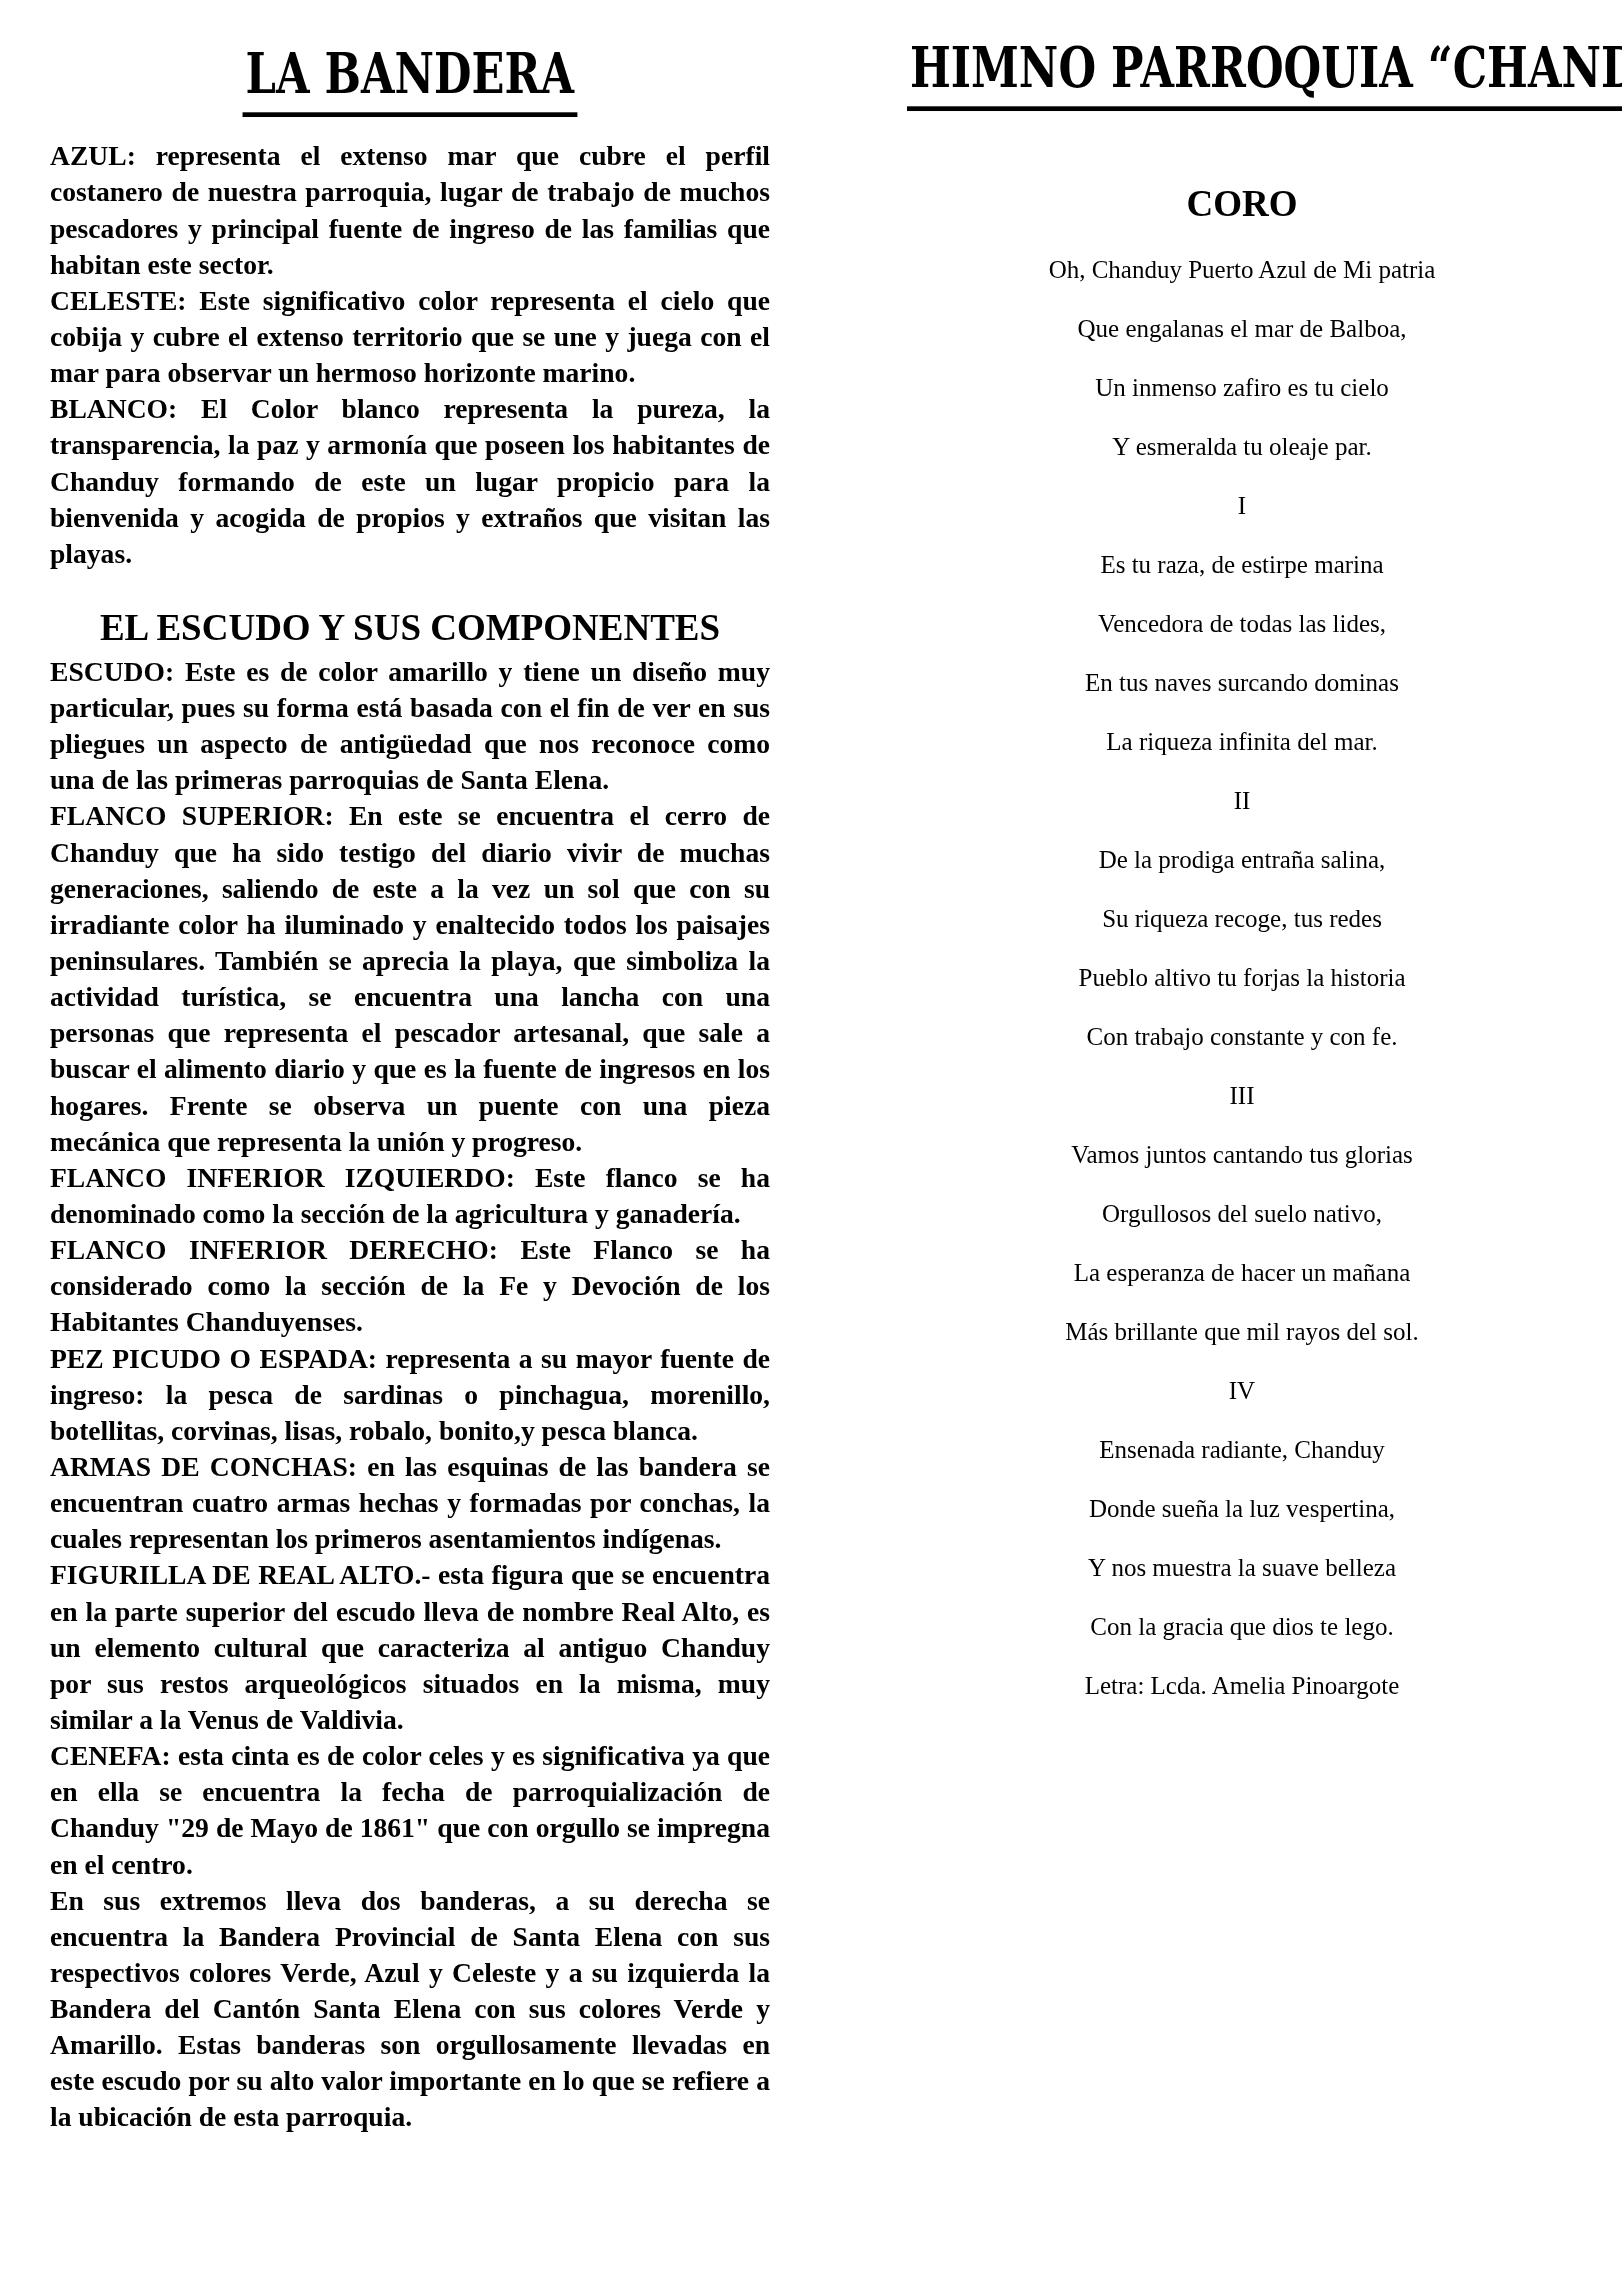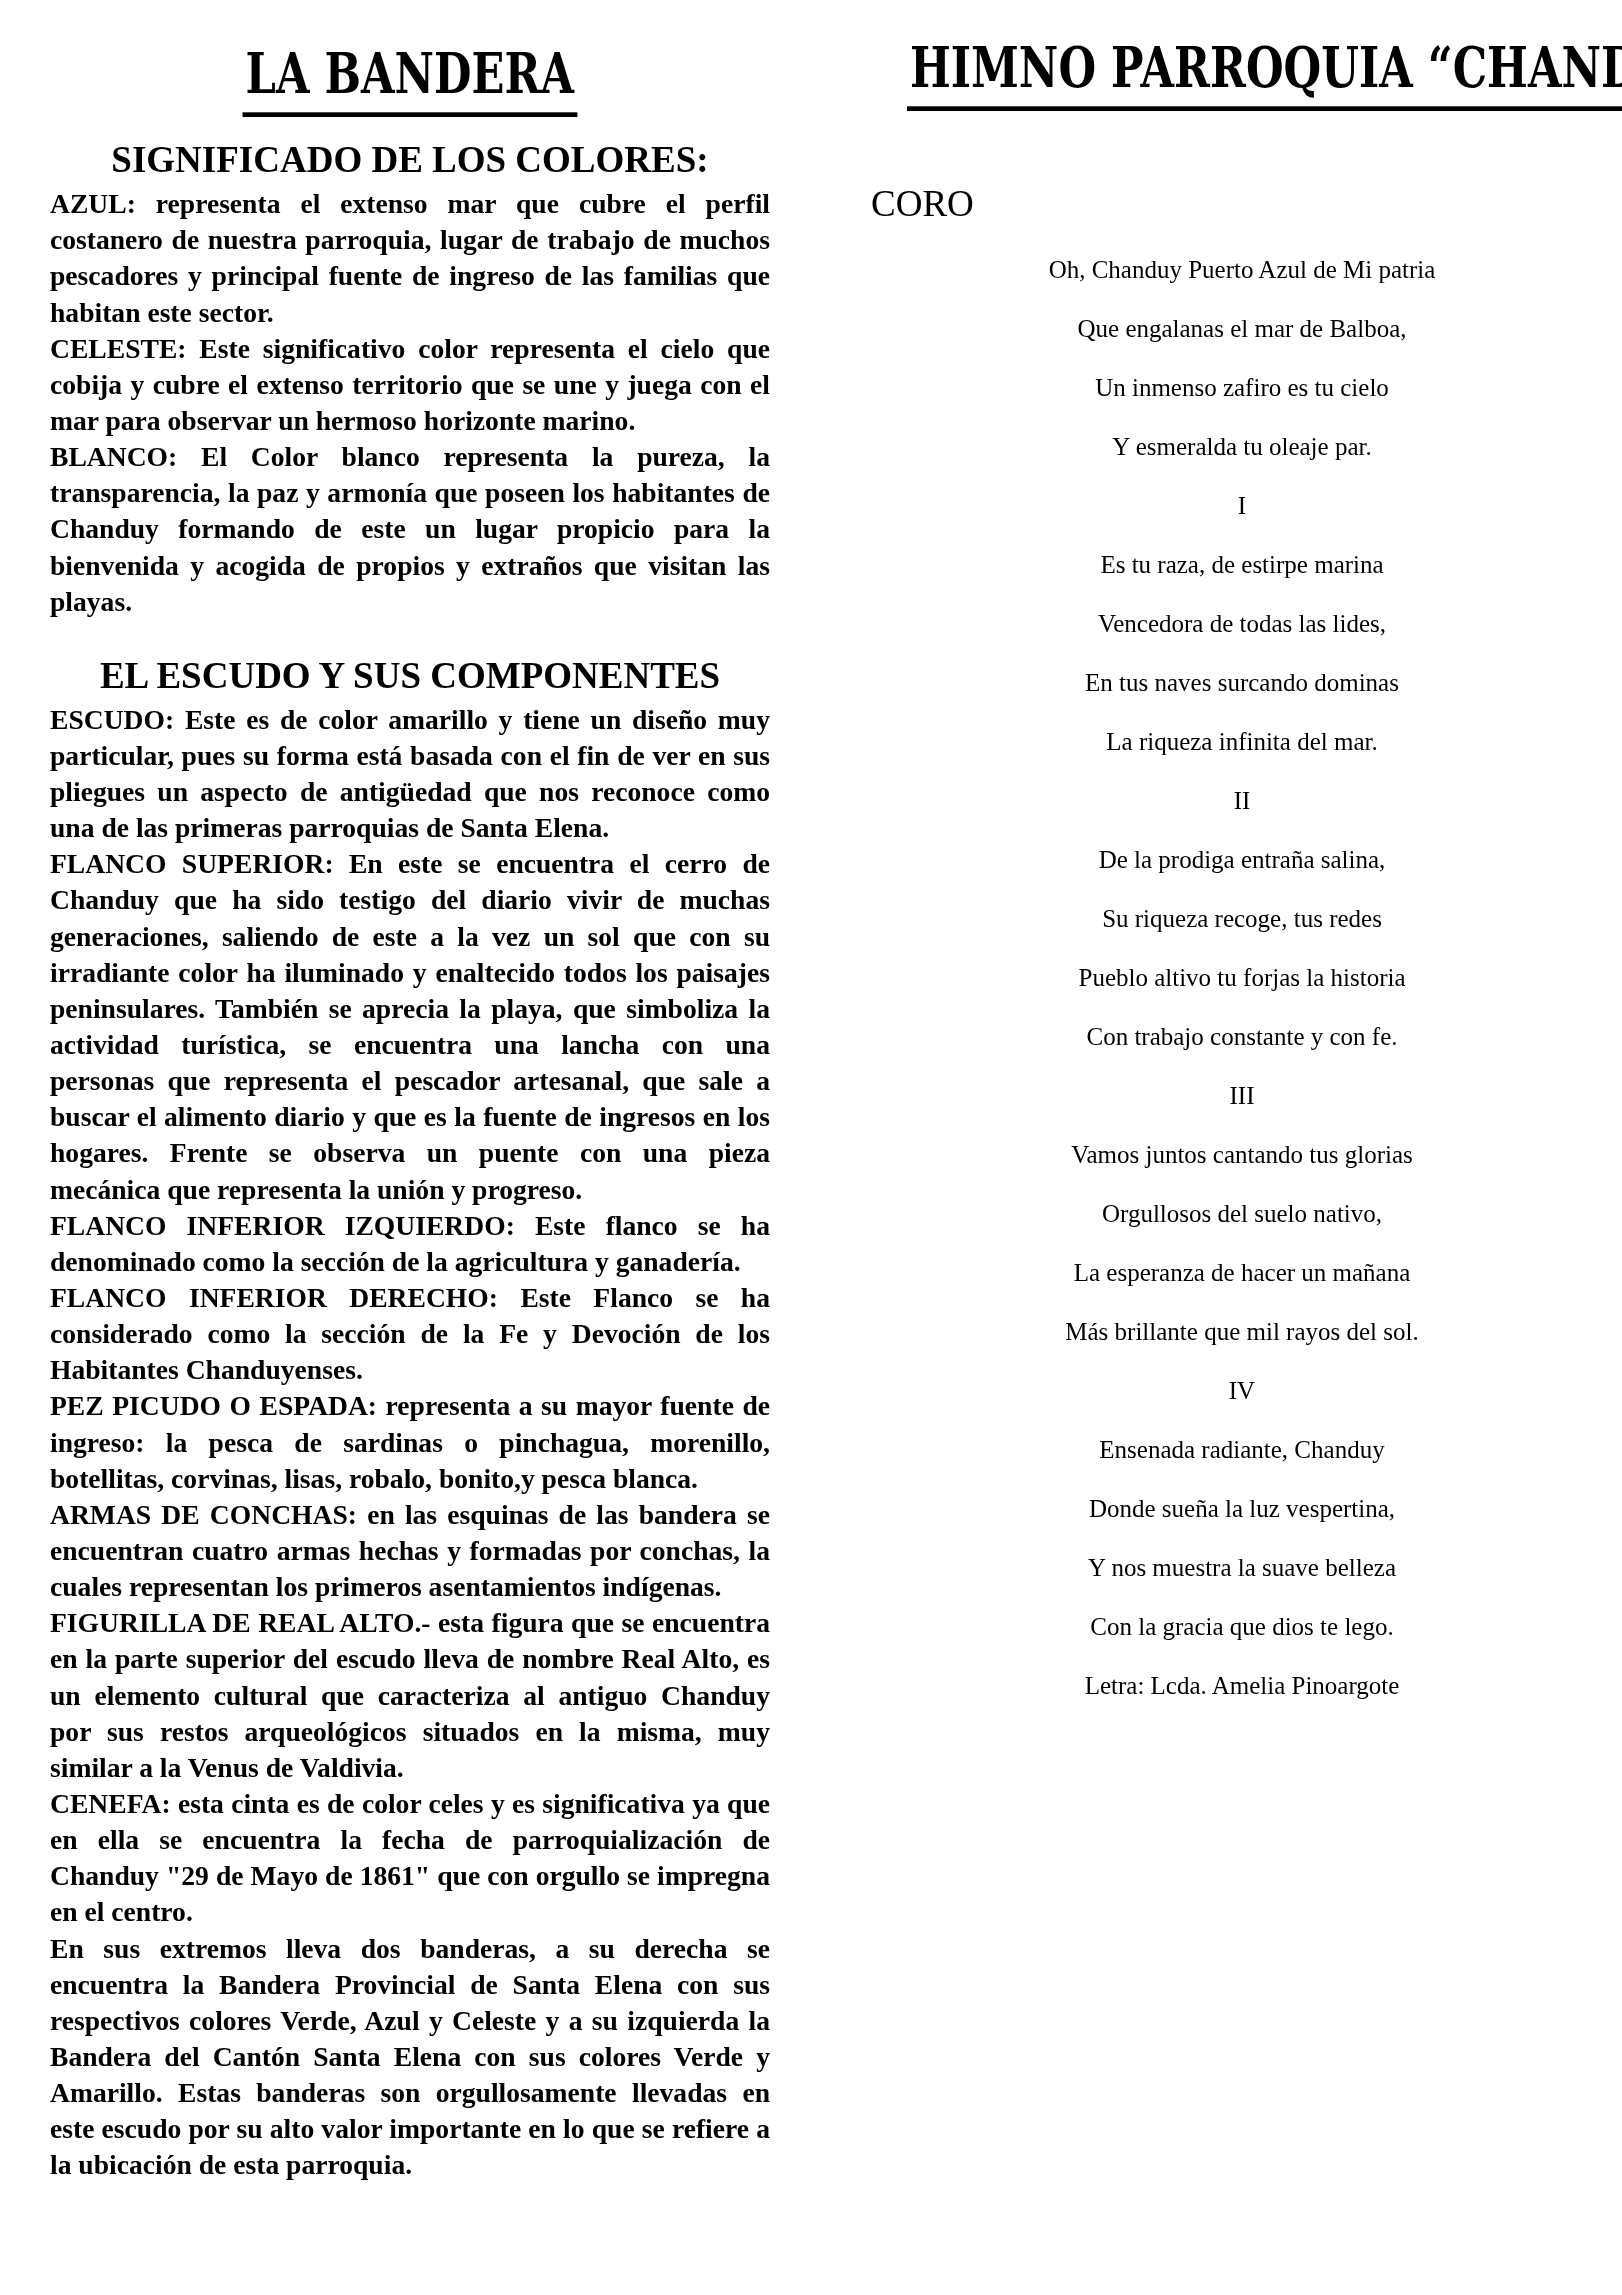--- a/index.html
+++ b/index.html
@@ -48,43 +48,42 @@
   p.body-par {
     font-size: 27.6px;
     line-height: 1.31;
     text-align: justify;
     margin: 0;
     font-weight: bold;
   }
 
   .coro-heading {
     font-size: 37px;
-    font-weight: normal;
-    text-align: left;
+    font-weight: bold;
+    text-align: center;
     margin: 0 0 31px 0;
   }
   .verse-line {
     font-size: 25px;
     line-height: 1.08;
     text-align: center;
     margin: 0 0 32px 0;
   }
 </style>
 </head>
 <body>
 
 <div class="page">
 
   <div class="col-left">
     <div class="doc-title">
       <span class="title-text">LA BANDERA</span>
     </div>
 
     <div class="section">
-      <div class="section-heading">SIGNIFICADO DE LOS COLORES:</div>
       <p class="body-par">AZUL: representa el extenso mar que cubre el perfil costanero de nuestra parroquia, lugar de trabajo de muchos pescadores y principal fuente de ingreso de las familias que habitan este sector.</p>
       <p class="body-par">CELESTE: Este significativo color representa el cielo que cobija y cubre el extenso territorio que se une y juega con el mar para observar un hermoso horizonte marino.</p>
       <p class="body-par">BLANCO: El Color blanco representa la pureza, la transparencia, la paz y armonía que poseen los habitantes de Chanduy formando de este un lugar propicio para la bienvenida y acogida de propios y extraños que visitan las playas.</p>
     </div>
 
     <div class="section">
       <div class="section-heading second">EL ESCUDO Y SUS COMPONENTES</div>
       <p class="body-par">ESCUDO: Este es de color amarillo y tiene un diseño muy particular, pues su forma está basada con el fin de ver en sus pliegues un aspecto de antigüedad que nos reconoce como una de las primeras parroquias de Santa Elena.</p>
       <p class="body-par">FLANCO SUPERIOR: En este se encuentra el cerro de Chanduy que ha sido testigo del diario vivir de muchas generaciones, saliendo de este a la vez un sol que con su irradiante color ha iluminado y enaltecido todos los paisajes peninsulares. También se aprecia la playa, que simboliza la actividad turística, se encuentra una lancha con una personas que representa el pescador artesanal, que sale a buscar el alimento diario y que es la fuente de ingresos en los hogares. Frente se observa un puente con una pieza mecánica que representa la unión y progreso.</p>
       <p class="body-par">FLANCO INFERIOR IZQUIERDO: Este flanco se ha denominado como la sección de la agricultura y ganadería.</p>

